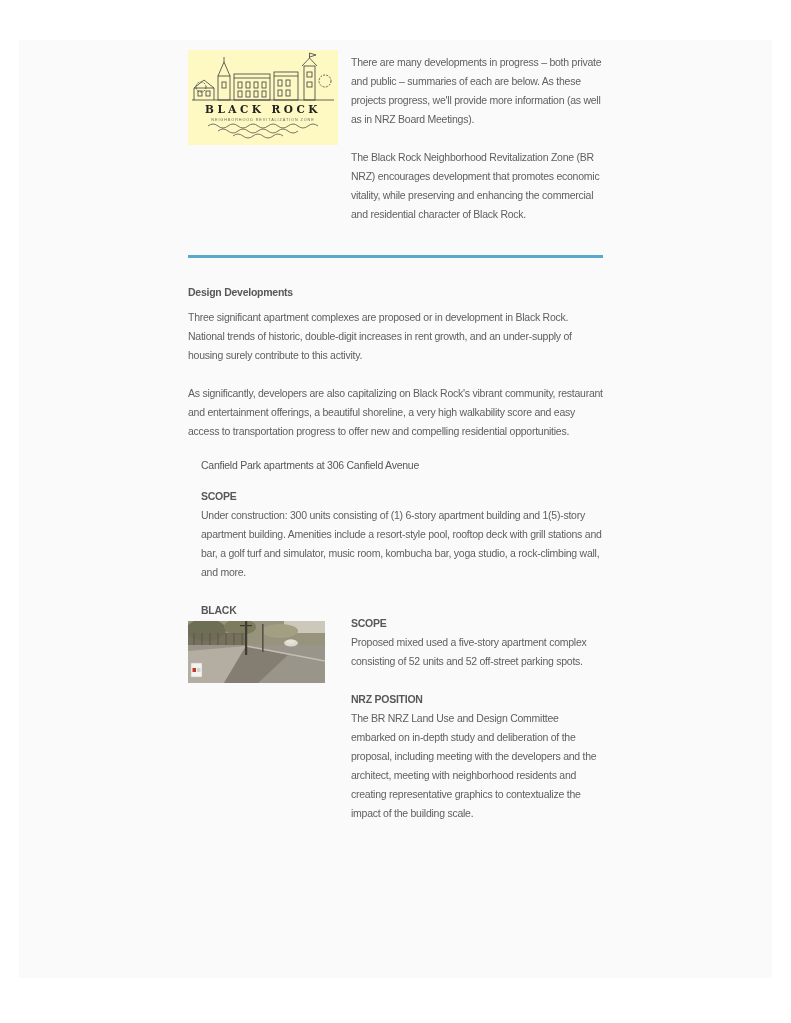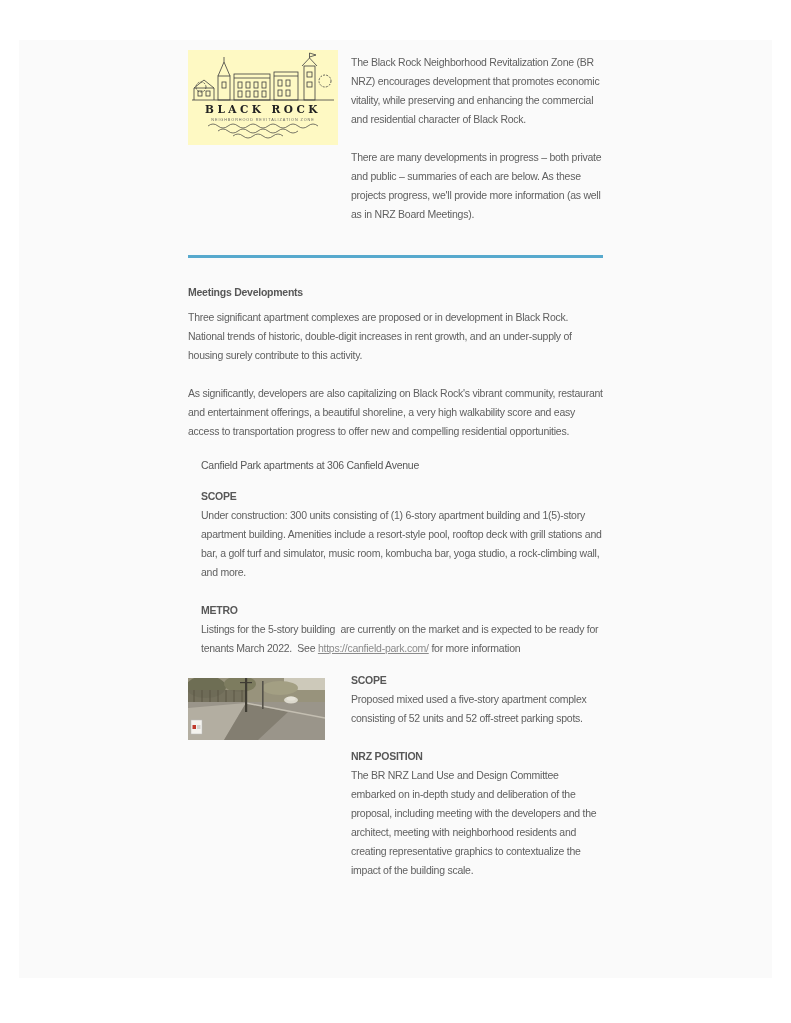--- a/index.html
+++ b/index.html
@@ -86,38 +86,37 @@
             <text x="75" y="70.5" text-anchor="middle" font-family="Liberation Sans, sans-serif" font-size="3.8" letter-spacing="0.9" fill="#666666">NEIGHBORHOOD REVITALIZATION ZONE</text>
             <g stroke="#3d3d3d" fill="none" stroke-width="0.7">
               <path d="M20 76 q5 -4 10 0 t10 0 t10 0 t10 0 t10 0 t10 0 t10 0 t10 0 t10 0 t10 0 t10 0"></path>
               <path d="M30 81 q5 -4 10 0 t10 0 t10 0 t10 0 t10 0 t10 0 t10 0 t10 0"></path>
               <path d="M45 86 q5 -4 10 0 t10 0 t10 0 t10 0 t10 0"></path>
             </g>
           </svg>
         </div>
       </div>
       <div class="txt-col intro-text">
+        <p>There are many developments in progress – both private and public – summaries of each are below. As these projects progress, we'll provide more information (as well as in NRZ Board Meetings).</p>
         <p>The Black Rock Neighborhood Revitalization Zone (BR NRZ) encourages development that promotes economic vitality, while preserving and enhancing the commercial and residential character of Black Rock.</p>
-        <p>There are many developments in progress – both private and public – summaries of each are below. As these projects progress, we'll provide more information (as well as in NRZ Board Meetings).</p>
       </div>
     </div>
 
     <div class="divider"></div>
 
-    <div class="heading">Meetings Developments</div>
+    <div class="heading">Design Developments</div>
     <p>Three significant apartment complexes are proposed or in development in Black Rock. National trends of historic, double-digit increases in rent growth, and an under-supply of housing surely contribute to this activity.</p>
     <p>As significantly, developers are also capitalizing on Black Rock's vibrant community, restaurant and entertainment offerings, a beautiful shoreline, a very high walkability score and easy access to transportation progress to offer new and compelling residential opportunities.</p>
 
     <div class="row" style="margin-top:-4px;">
       <div class="txt-col">
         <div class="block-title">Canfield Park apartments at 306 Canfield Avenue</div>
         <div class="label">SCOPE</div>
         <p>Under construction: 300 units consisting of (1) 6-story apartment building and 1(5)-story apartment building. Amenities include a resort-style pool, rooftop deck with grill stations and bar, a golf turf and simulator, music room, kombucha bar, yoga studio, a rock-climbing wall, and more.</p>
-        <div class="label">METRO</div>
-        <p><span>Listings for the 5-story building  are currently on the market and is expected to be ready for tenants March 2022.  See </span><a class="inline-link" href="#">https://canfield-park.com/</a><span> for more information</span></p>
+        <div class="label">BLACK</div>
       </div>
     </div>
 
     <div class="row" style="margin-top:-6px;">
       <div class="img-col">
         <svg class="street-photo" viewBox="0 0 137 62" width="137" height="62">
           <rect width="137" height="62" fill="#9a958a"></rect>
           <rect width="137" height="24" fill="#98937c"></rect>
           <rect x="96" width="41" height="12" fill="#cdc9ba"></rect>
           <ellipse cx="18" cy="9" rx="20" ry="11" fill="#6e6e54"></ellipse>

